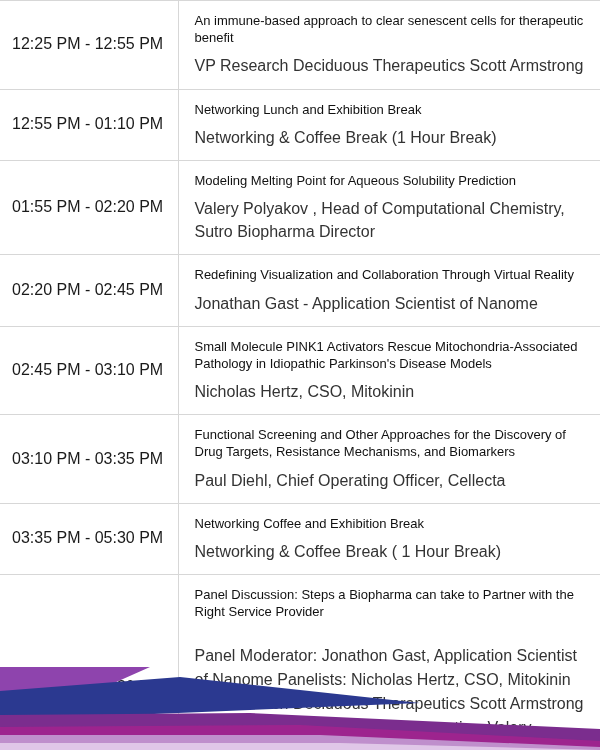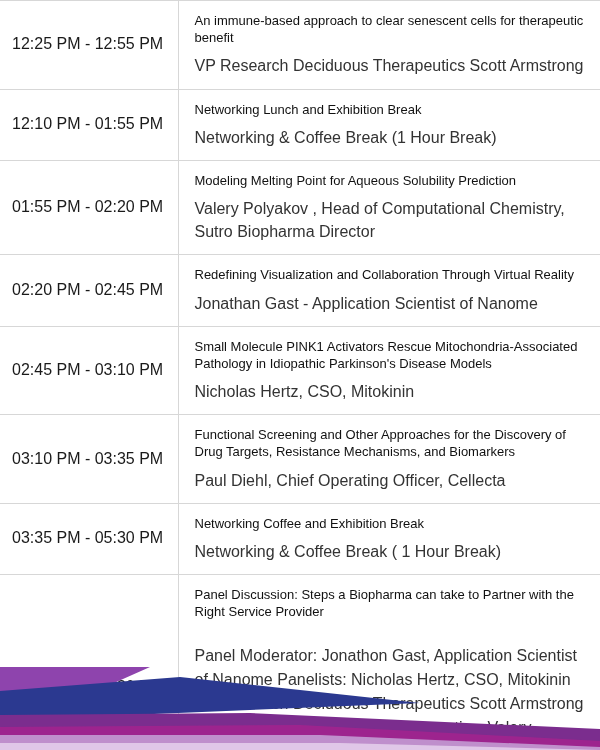--- a/index.html
+++ b/index.html
@@ -84,21 +84,21 @@
   <table class="agenda-table">
     <tbody>
       <tr>
         <td class="time-cell">12:25 PM - 12:55 PM</td>
         <td class="detail-cell">
           <p class="session-title">An immune-based approach to clear senescent cells for therapeutic benefit</p>
           <p class="session-speaker">VP Research Deciduous Therapeutics Scott Armstrong</p>
         </td>
       </tr>
       <tr>
-        <td class="time-cell">12:10 PM - 01:55 PM</td>
+        <td class="time-cell">12:55 PM - 01:10 PM</td>
         <td class="detail-cell">
           <p class="session-title">Networking Lunch and Exhibition Break</p>
           <p class="session-speaker">Networking &amp; Coffee Break (1 Hour Break)</p>
         </td>
       </tr>
       <tr>
         <td class="time-cell">01:55 PM - 02:20 PM</td>
         <td class="detail-cell">
           <p class="session-title">Modeling Melting Point for Aqueous Solubility Prediction</p>
           <p class="session-speaker">Valery Polyakov , Head of Computational Chemistry, Sutro Biopharma Director</p>

